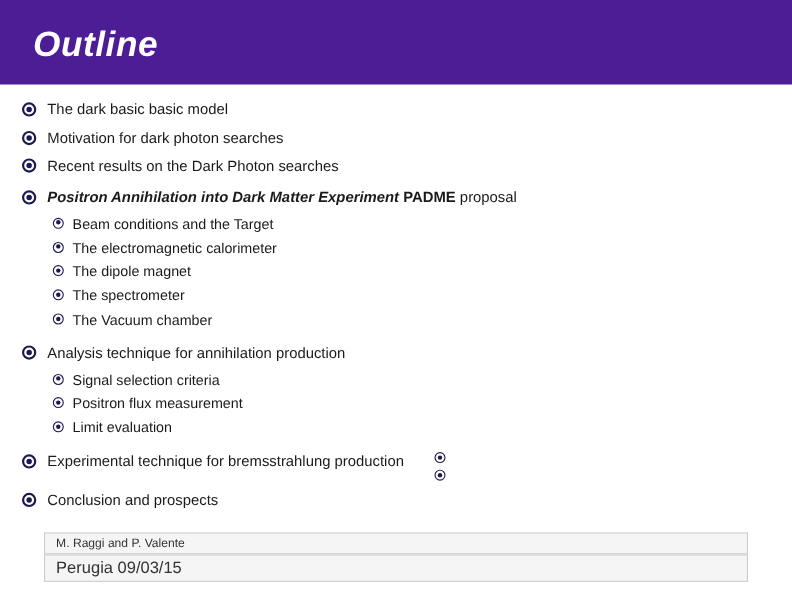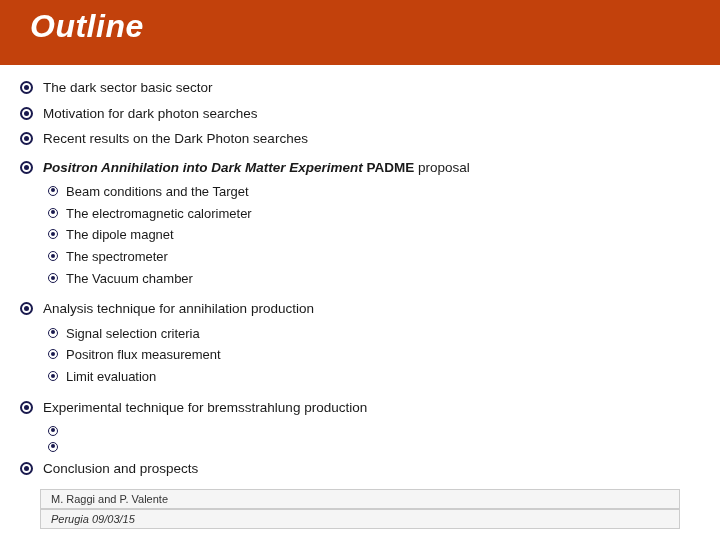--- a/index.html
+++ b/index.html
@@ -18,22 +18,22 @@
 
     .slide {
       width: 720px;
       height: 540px;
       background: #ffffff;
       display: flex;
       flex-direction: column;
     }
 
     .header {
-      background: #c2410c;
-      padding: 8px 30px 18px 30px;
+      background: #4c1d95;
+      padding: 22px 30px 18px 30px;
       min-height: 65px;
     }
 
     .header-title {
       color: #ffffff;
       font-size: 32px;
       font-weight: bold;
       font-style: italic;
       letter-spacing: 0.5px;
     }
@@ -101,24 +101,23 @@
       border: 1px solid #cccccc;
       padding: 3px 10px;
       font-size: 11px;
       color: #333333;
       background: #f5f5f5;
     }
 
     .footer-right {
       border: 1px solid #cccccc;
       padding: 3px 10px;
-      font-size: 11px;
+      font-size: 15px;
       color: #333333;
       background: #f5f5f5;
-      font-style: italic;
     }
 
     .circle-bullet {
       display: inline-block;
       width: 13px;
       height: 13px;
       border-radius: 50%;
       border: 2px solid #1a1a4e;
       margin-right: 10px;
       margin-top: 3px;
@@ -165,21 +164,21 @@
 <div class="slide">
   <div class="header">
     <span class="header-title">Outline</span>
   </div>
 
   <div class="content">
     <div class="items-list">
 
       <div class="list-item">
         <span class="circle-bullet"></span>
-        <span class="item-text">The dark sector basic sector</span>
+        <span class="item-text">The dark basic basic model</span>
       </div>
 
       <div class="list-item">
         <span class="circle-bullet"></span>
         <span class="item-text">Motivation for dark photon searches</span>
       </div>
 
       <div class="list-item">
         <span class="circle-bullet"></span>
         <span class="item-text">Recent results on the Dark Photon searches</span>
@@ -230,21 +229,21 @@
             <span class="circle-bullet-small"></span>
             <span>Positron flux measurement</span>
           </div>
           <div class="sub-item">
             <span class="circle-bullet-small"></span>
             <span>Limit evaluation</span>
           </div>
         </div>
       </div>
 
-      <div style="display:flex; flex-direction:column; padding: 3px 0;">
+      <div style="display:flex; flex-direction:row; padding: 3px 0;">
         <div class="list-item" style="margin-bottom:1px;">
           <span class="circle-bullet"></span>
           <span class="item-text">Experimental technique for bremsstrahlung production</span>
         </div>
         <div class="sub-list">
           <div class="sub-item">
             <span class="circle-bullet-small"></span>
           </div>
           <div class="sub-item">
             <span class="circle-bullet-small"></span>

